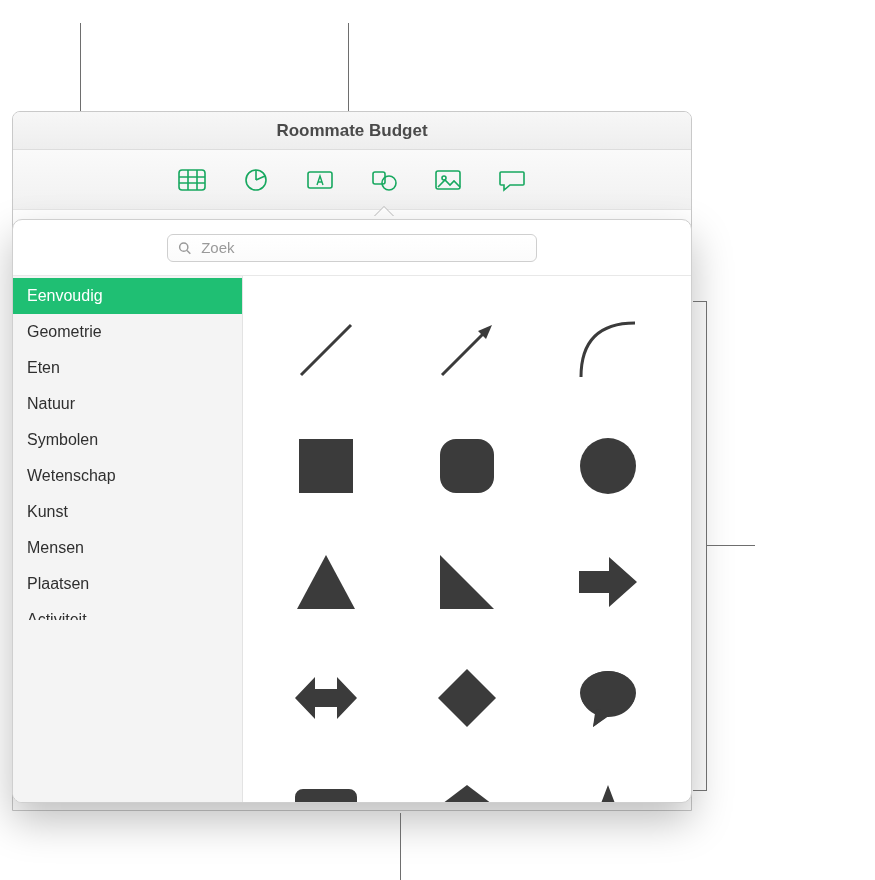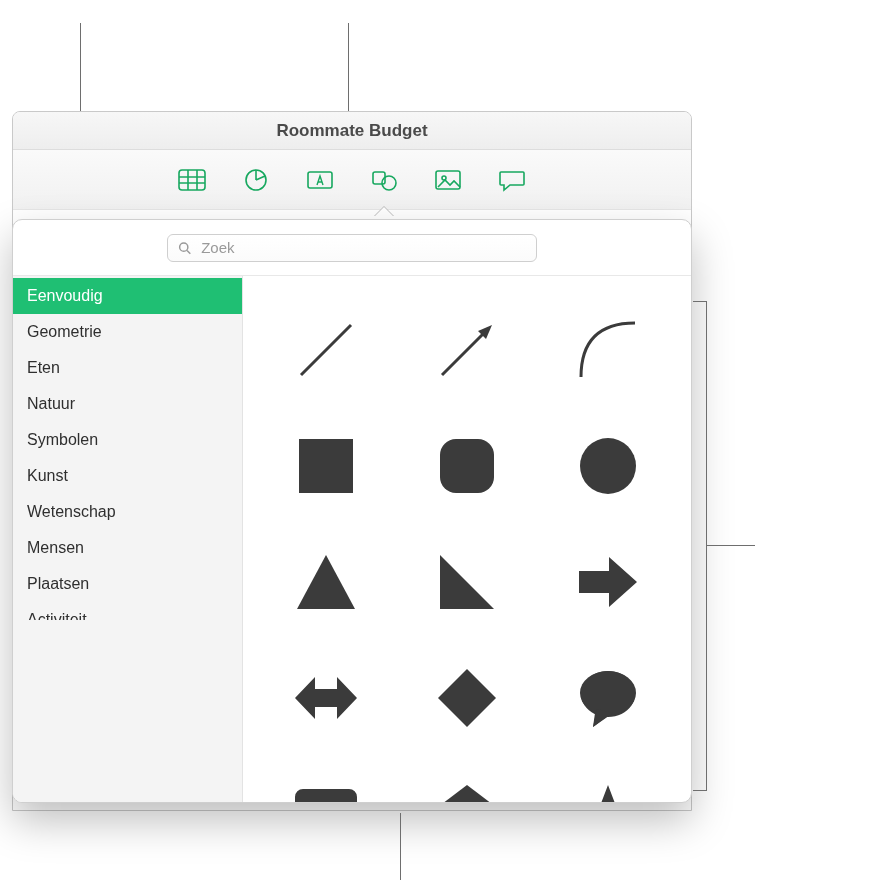--- a/index.html
+++ b/index.html
@@ -263,22 +263,22 @@
       </div>
     </div>
 
     <div class="pop-body">
       <div class="sidebar">
         <div class="sidebar-item selected"><span>Eenvoudig</span></div>
         <div class="sidebar-item"><span>Geometrie</span></div>
         <div class="sidebar-item"><span>Eten</span></div>
         <div class="sidebar-item"><span>Natuur</span></div>
         <div class="sidebar-item"><span>Symbolen</span></div>
+        <div class="sidebar-item"><span>Wetenschap</span></div>
         <div class="sidebar-item"><span>Kunst</span></div>
-        <div class="sidebar-item"><span>Wetenschap</span></div>
         <div class="sidebar-item"><span>Mensen</span></div>
         <div class="sidebar-item"><span>Plaatsen</span></div>
         <div class="sidebar-item clipped"><span>Activiteit</span></div>
       </div>
 
       <div class="shapes-area">
         <div class="shape-grid">
 
           <div class="shape-cell">
             <svg viewBox="0 0 66 66">

